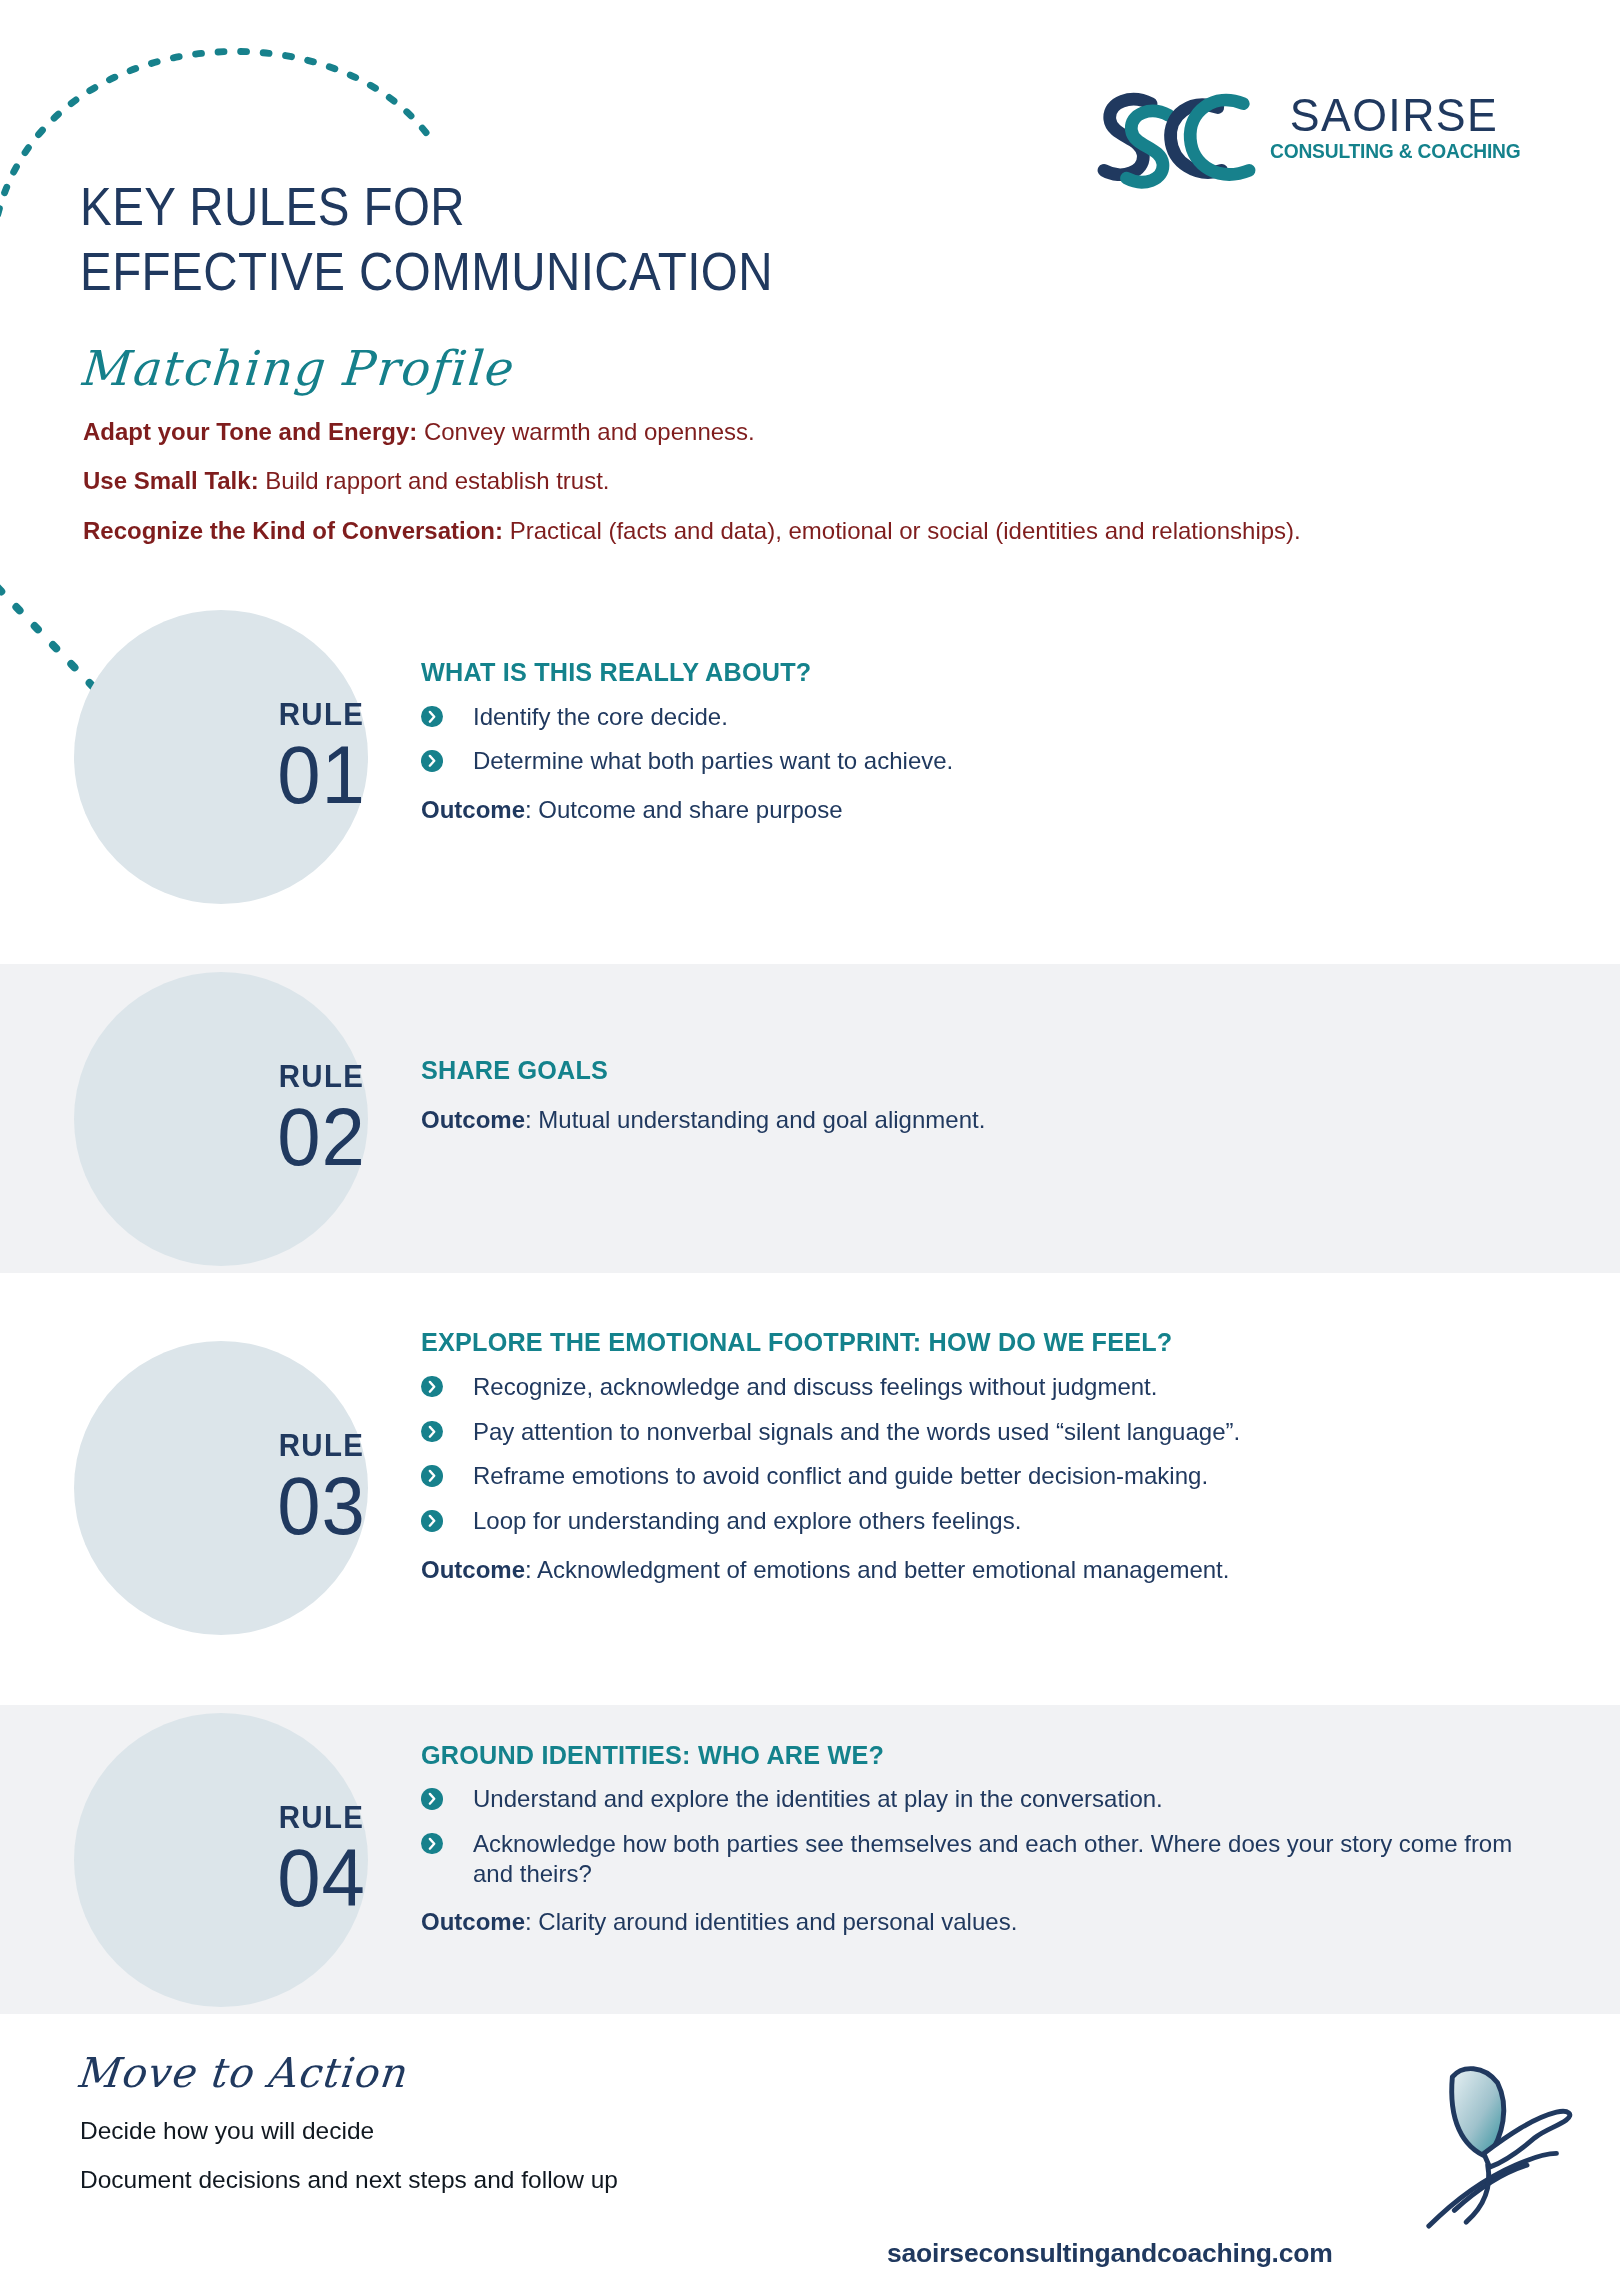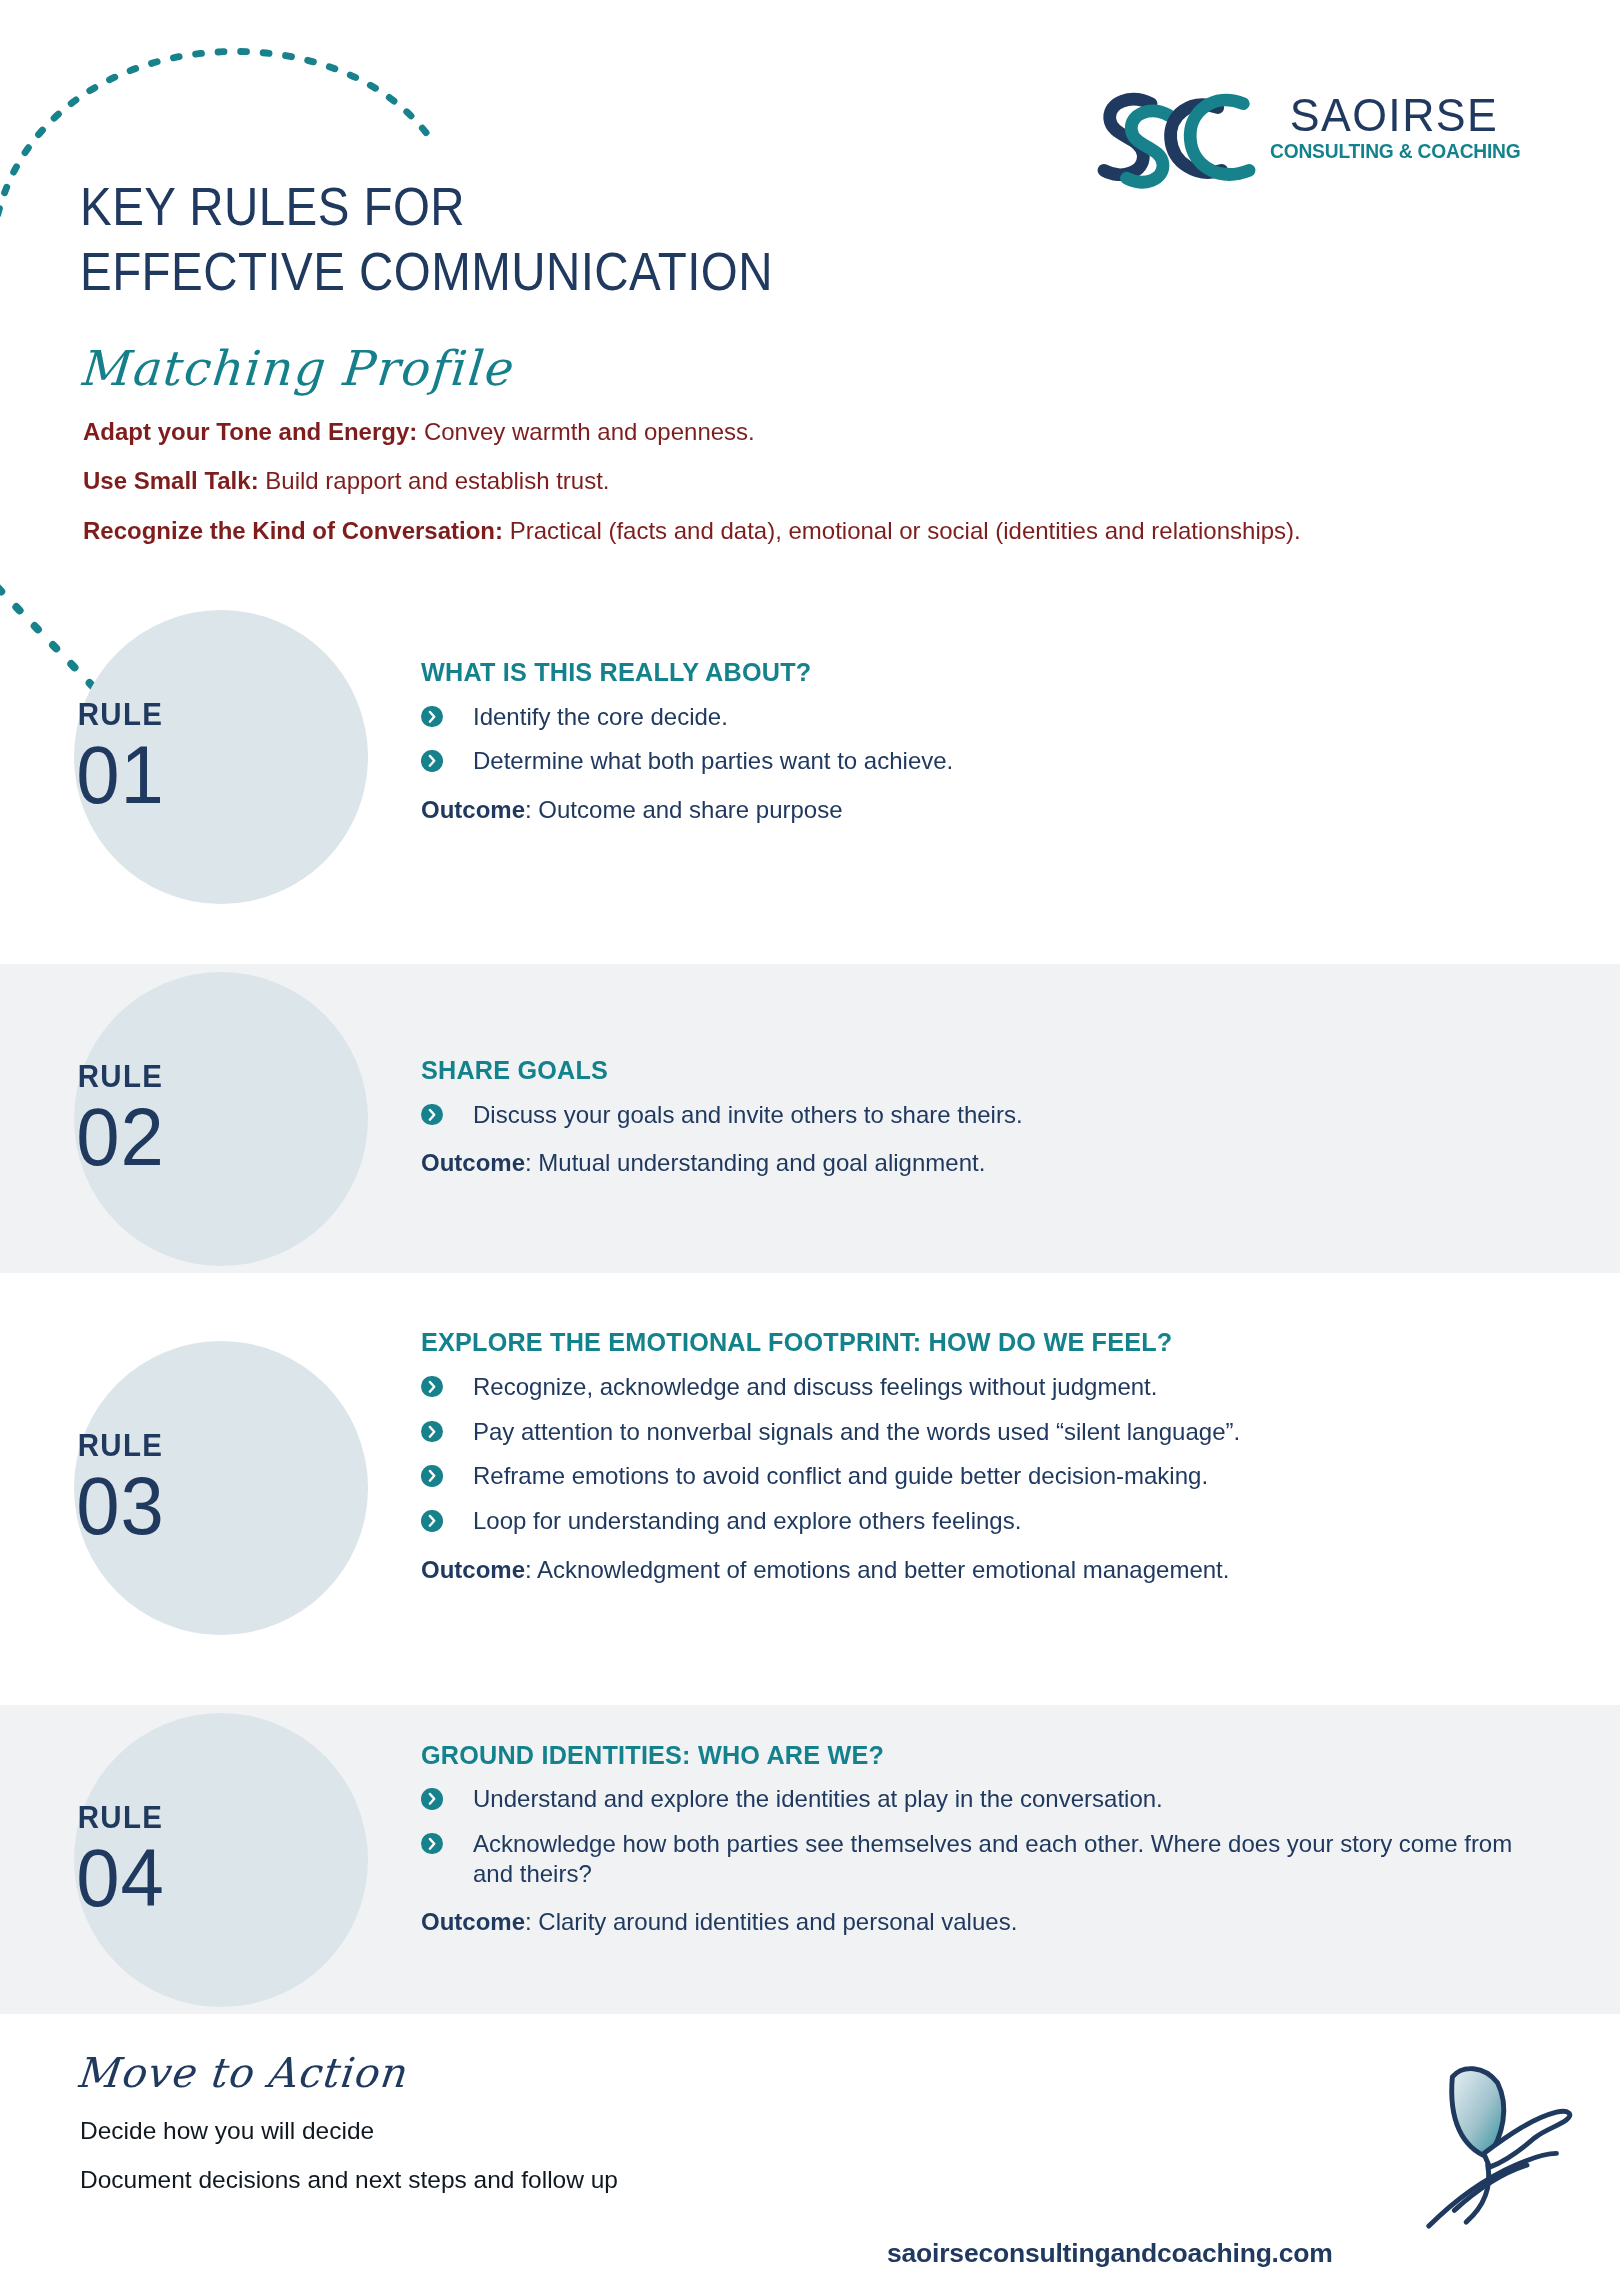--- a/index.html
+++ b/index.html
@@ -126,21 +126,21 @@
     width: 1622px;
   }
   .rule-badge {
     position: absolute;
     width: 294px;
     height: 294px;
     border-radius: 50%;
     background: #dce5ea;
     display: flex;
     flex-direction: column;
-    align-items: flex-start;
+    align-items: flex-end;
     justify-content: center;
   }
   .badge-word {
     font-size: 32px;
     line-height: 35px;
     font-weight: bold;
     letter-spacing: 1.5px;
     color: #20395f;
     transform: scaleX(0.92);
   }
@@ -330,30 +330,20 @@
     </div>
   </div>
 
   <div class="rule" style="top:972px; height:294px;">
     <div class="rule-badge" style="left:74px; top:0;">
       <div class="badge-word">RULE</div>
       <div class="badge-num">02</div>
     </div>
     <div class="rule-body" style="top:83px;">
       <div class="rule-title">SHARE GOALS</div>
-      <ul class="bullets">
-        <li>
-          <span class="chev">
-            <svg width="21.6" height="21.6" viewBox="0 0 22 22">
-                <path d="M9 6 L13.5 11 L9 16" fill="none" stroke="#ffffff" stroke-width="2.4" stroke-linecap="round" stroke-linejoin="round"></path>
-              </svg>
-          </span>
-          <span>Discuss your goals and invite others to share theirs.</span>
-        </li>
-      </ul>
       <div class="outcome">
         <b>Outcome</b><span>: Mutual understanding and goal alignment.</span>
       </div>
     </div>
   </div>
 
   <div class="rule" style="top:1341px; height:294px;">
     <div class="rule-badge" style="left:74px; top:0;">
       <div class="badge-word">RULE</div>
       <div class="badge-num">03</div>

